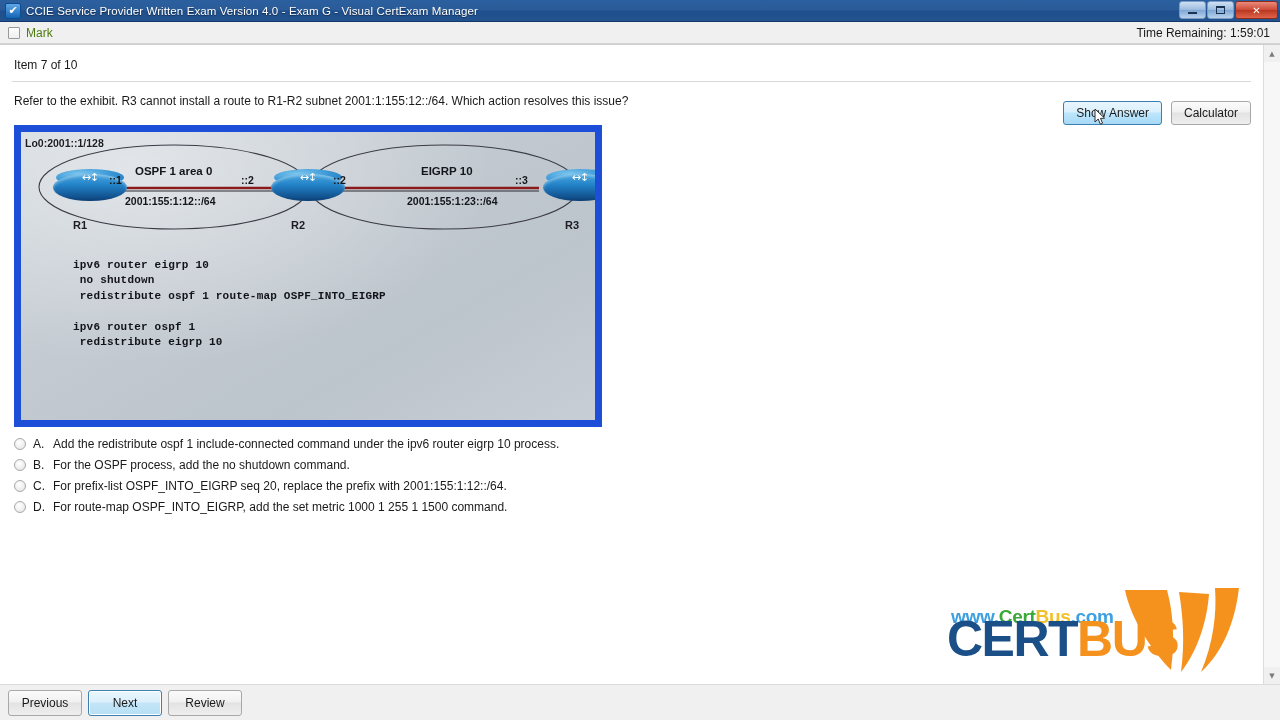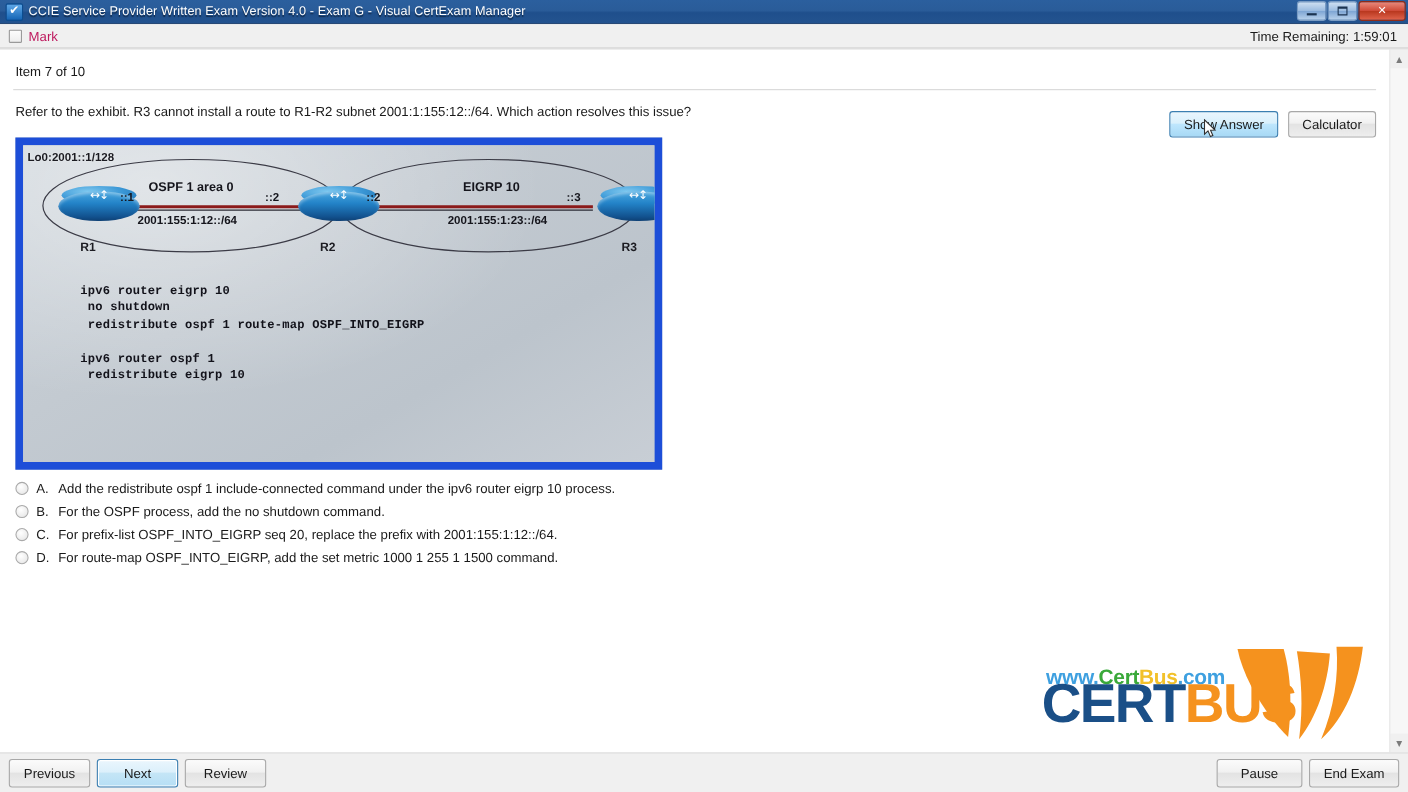--- a/index.html
+++ b/index.html
@@ -73,21 +73,21 @@
     padding: 0 8px;
     position: relative;
   }
   .mark-cb {
     width: 12px; height: 12px;
     border: 1px solid #9a9a9a;
     background: linear-gradient(to bottom,#fdfdfd,#eeeeee);
     border-radius: 1px;
     margin-right: 6px;
   }
-  .mark-label { font-size: 12px; color: #be185d; }
+  .mark-label { font-size: 12px; color: #4d7c0f; }
   .time-remaining {
     position: absolute; right: 10px;
     font-size: 12px; color: #1a1a1a;
   }
 
   
   .content-wrap {
     flex: 1;
     display: flex;
     background: #ffffff;
@@ -467,19 +467,15 @@
     </svg>
   </div>
 
 
   <div class="footer">
     <div class="footer-left">
       <button class="btn fbtn">Previous</button>
       <button class="btn fbtn focus">Next</button>
       <button class="btn fbtn">Review</button>
     </div>
-    <div class="footer-right">
-      <button class="btn fbtn wide">Pause</button>
-      <button class="btn fbtn wide2">End Exam</button>
-    </div>
   </div>
 
 </div>
 
 </body></html>

